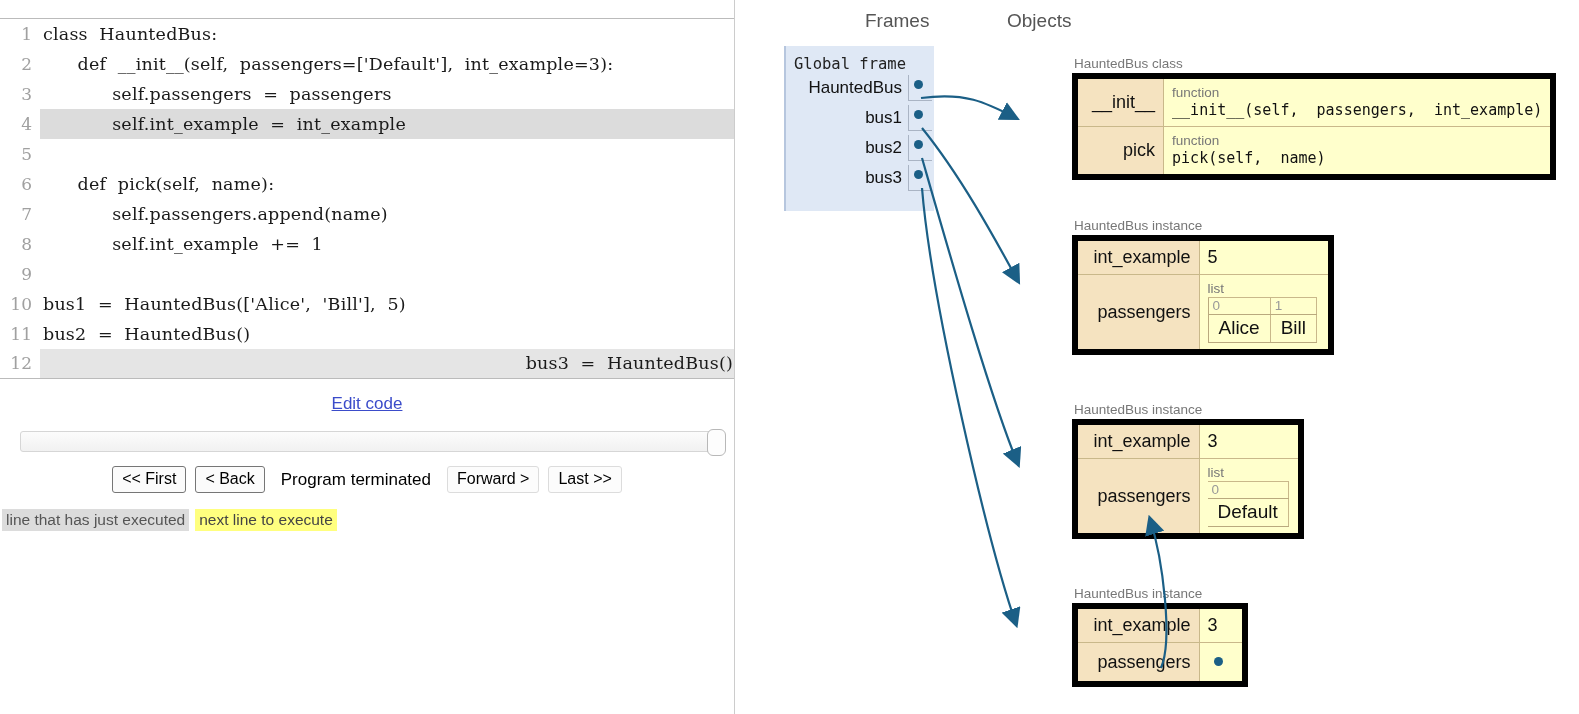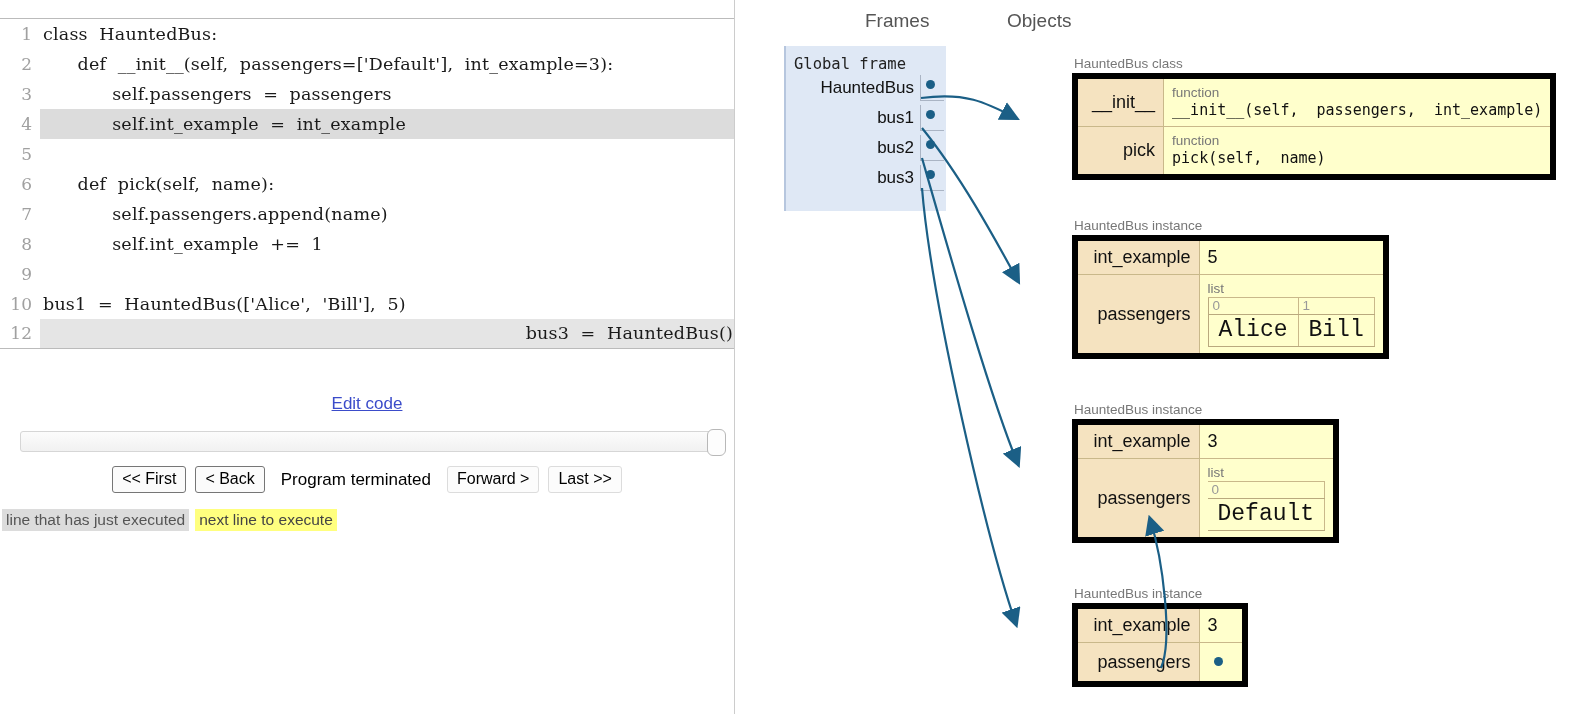--- a/index.html
+++ b/index.html
@@ -123,21 +123,21 @@
     font-family: "Liberation Sans", sans-serif;
     font-size: 19px;
     color: #555555;
   }
   #frames-header { left: 130px; top: 10px; }
   #objects-header { left: 272px; top: 10px; }
 
   
   #global-frame {
     position: absolute; left: 49px; top: 46px;
-    width: 162px; height: 165px;
+    width: 150px; height: 165px;
     background: #dfe8f5;
     border-left: 2px solid #b6c6de;
   }
   #global-frame-title {
     font-family: "DejaVu Sans Mono", monospace;
     font-size: 15.5px; color: #222222;
     padding: 9px 0 0 8px;
   }
   .var-row {
     position: relative;
@@ -214,22 +214,22 @@
   table.list-table { border-collapse: collapse; }
   table.list-table td.idx {
     font-family: "Liberation Sans", sans-serif;
     font-size: 13.5px; color: #999999;
     border-left: 1px solid #b9a97e;
     border-bottom: 1px solid #b9a97e;
     padding: 0 14px 1px 4px;
     text-align: left;
   }
   table.list-table td.elem {
-    font-family: Liberation Mono, monospace;
-    font-size: 23px; color: #111111;
+    font-family: Liberation Sans, sans-serif;
+    font-size: 19px; color: #111111;
     border-left: 1px solid #b9a97e;
     border-bottom: 1px solid #b9a97e;
     padding: 2px 10px 3px 10px;
     text-align: right;
   }
   table.list-table.noleft td.idx,
   table.list-table.noleft td.elem { border-left: none; }
   .ptr-slot { position: relative; width: 26px; height: 26px; }
   .ptr-dot {
     position: absolute; left: 6px; top: 8px;
@@ -278,20 +278,24 @@
           <td class="ln">8</td>
           <td class="cl">            self.int_example  +=  1</td>
         </tr>
         <tr>
           <td class="ln">9</td>
           <td class="cl"></td>
         </tr>
         <tr>
           <td class="ln">10</td>
           <td class="cl">bus1  =  HauntedBus(['Alice',  'Bill'],  5)</td>
+        </tr>
+        <tr>
+          <td class="ln">11</td>
+          <td class="cl">bus2  =  HauntedBus()</td>
         </tr>
         <tr class="hl-next">
           <td class="ln">12</td>
           <td class="cl">bus3  =  HauntedBus()</td>
         </tr>
       </tbody>
     </table>
 
     <div id="edit-code-link">Edit code</div>
 

